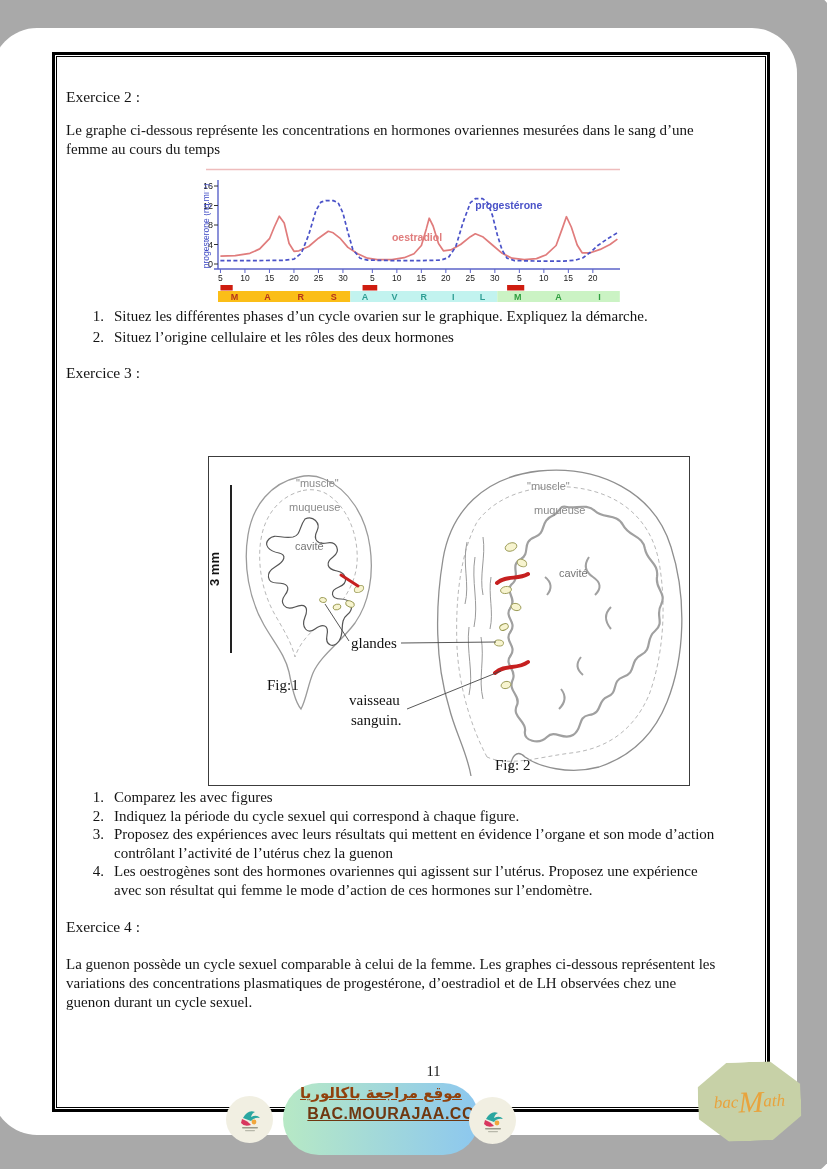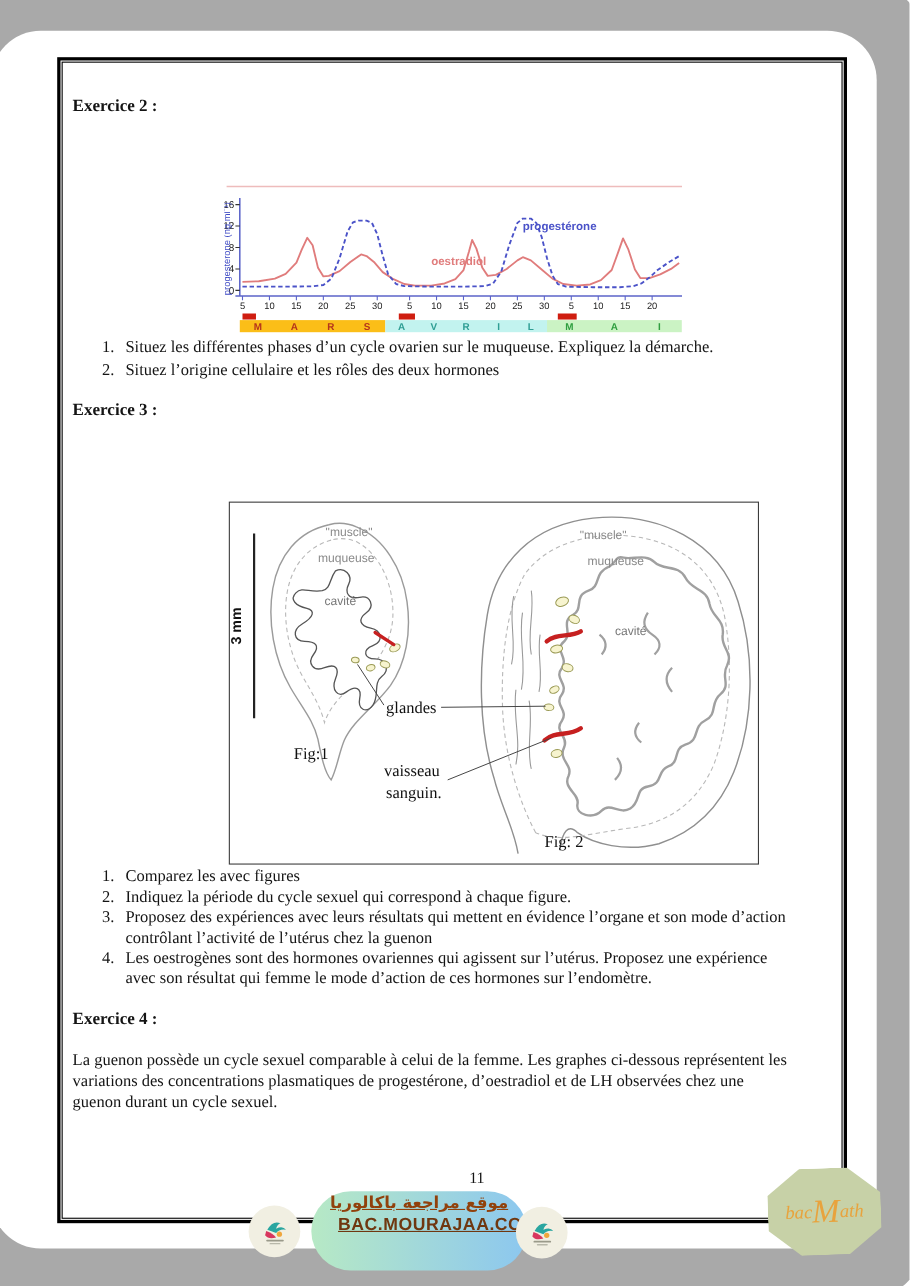--- a/index.html
+++ b/index.html
@@ -8,21 +8,21 @@
   
   #frame-gray{position:absolute;left:-50px;top:-12px;width:887px;height:1190px;
               background:#a9a9a9;border-radius:42px;}
   #page-white{position:absolute;left:-8px;top:28px;width:805px;height:1107px;
               background:#ffffff;border-radius:45px;}
   
   #content-box{position:absolute;left:52px;top:52px;width:718px;height:1060px;
                border:3px solid #000;background:#fff;box-sizing:border-box;}
   #content-box::before{content:"";position:absolute;inset:1px;border:1px solid #000;pointer-events:none;}
   .abs{position:absolute;}
-  .ex-title{font-weight:bold;font-size:15.5px;}
+  .ex-title{font-weight:normal;font-size:15.5px;}
   .para{font-size:15px;line-height:19px;white-space:pre-line;}
   .qlist{font-size:15px;}
   .li{display:flex;gap:10px;}
   .num{width:16px;text-align:right;flex:0 0 16px;}
   .txt{white-space:pre-line;}
   .lh21 .li{line-height:21px;}
   .lh19 .li{line-height:18.5px;}
   #figure-box{position:absolute;left:208px;top:456px;width:482px;height:330px;
               border:1px solid #3c3c3c;background:#fff;box-sizing:border-box;}
   #chart-wrap{position:absolute;left:204px;top:168px;width:420px;height:136px;}
@@ -50,20 +50,22 @@
 </head>
 <body>
 
 <div id="stage">
   <div id="frame-gray"></div>
   <div id="page-white"></div>
 
   <div id="content-box"></div>
 
   <div class="abs ex-title" style="left:66px;top:88px;">Exercice 2 :</div>
+  <div class="abs para" style="left:66px;top:121px;width:706px;">Le graphe ci-dessous représente les concentrations en hormones ovariennes mesurées dans le sang d’une
+femme au cours du temps</div>
 
   <div id="chart-wrap">
     <svg id="hormone-chart" width="420" height="136" viewBox="0 0 420 136">
         <rect x="14" y="123" width="132.3" height="11" fill="#fbbe18"></rect>
         <text x="30.5375" y="132" text-anchor="middle" font-family="Liberation Sans,sans-serif" font-size="9" font-weight="bold" fill="#b5341c">M</text>
         <text x="63.612500000000004" y="132" text-anchor="middle" font-family="Liberation Sans,sans-serif" font-size="9" font-weight="bold" fill="#b5341c">A</text>
         <text x="96.6875" y="132" text-anchor="middle" font-family="Liberation Sans,sans-serif" font-size="9" font-weight="bold" fill="#b5341c">R</text>
         <text x="129.76250000000002" y="132" text-anchor="middle" font-family="Liberation Sans,sans-serif" font-size="9" font-weight="bold" fill="#b5341c">S</text>
         <rect x="146.3" y="123" width="147" height="11" fill="#c2f3ef"></rect>
         <text x="161" y="132" text-anchor="middle" font-family="Liberation Sans,sans-serif" font-size="9" font-weight="bold" fill="#2f9e94">A</text>
@@ -127,21 +129,21 @@
         <path d="M16.4,88.2 L31.2,87.7 L45.9,85.3 L55.7,80.9 L65.5,70.7 L70.3,59.0 L75.3,48.2 L80.2,55.0 L85.1,75.5 L90.0,83.3 L94.9,82.8 L104.7,78.5 L114.5,70.2 L124.3,63.3 L129.2,64.8 L136.5,70.7 L143.9,79.4 L153.7,85.8 L163.5,90.2 L173.3,91.6 L188.0,91.6 L200.2,89.7 L210.0,85.8 L217.4,77.5 L222.3,60.9 L225.2,50.2 L229.1,58.0 L234.5,75.5 L239.4,82.8 L246.8,81.9 L256.6,76.5 L266.4,68.7 L271.3,65.8 L278.6,68.7 L288.4,77.0 L298.2,85.3 L308.0,90.2 L320.3,91.6 L332.5,90.6 L342.3,86.7 L352.1,77.5 L358.5,59.9 L362.4,48.7 L367.3,59.0 L373.2,77.0 L378.1,84.8 L386.4,84.8 L396.2,81.4 L406.0,76.5 L413.4,71.1" fill="none" stroke="#e07c7c" stroke-width="1.7" stroke-linejoin="round"></path>
         <text x="187.95000000000002" y="72.6" font-family="Liberation Sans,sans-serif" font-size="10.5" font-weight="bold" fill="#e07c7c">oestradiol</text>
         <path d="M16.4,92.6 L50.8,92.6 L80.2,92.3 L90.0,91.1 L97.3,85.3 L104.7,66.8 L112.0,42.4 L116.9,34.1 L121.8,32.6 L129.2,32.6 L134.1,34.6 L138.9,44.8 L143.9,64.3 L148.8,81.4 L156.1,90.2 L163.5,92.1 L188.0,92.6 L217.4,92.6 L237.0,92.1 L244.3,89.7 L251.7,78.9 L259.0,54.6 L266.4,34.6 L271.3,30.7 L278.6,30.7 L283.5,34.6 L288.4,47.3 L293.3,66.8 L298.2,82.3 L303.1,90.2 L310.5,92.6 L335.0,93.1 L359.5,93.1 L371.7,92.1 L379.1,89.7 L386.4,84.3 L393.8,77.5 L403.6,70.7 L413.4,64.8" fill="none" stroke="#4a52c8" stroke-width="1.7" stroke-linejoin="round" stroke-dasharray="4 2.5"></path>
         <text x="271.25" y="40.912499999999994" font-family="Liberation Sans,sans-serif" font-size="10.5" font-weight="bold" fill="#4a52c8">progestérone</text>
       </svg>
   </div>
 
   <div class="abs qlist lh21" style="left:88px;top:306px;width:690px;">
     <div class="li">
       <span class="num">1.</span>
-      <span class="txt">Situez les différentes phases d’un cycle ovarien sur le muqueuse. Expliquez la démarche.</span>
+      <span class="txt">Situez les différentes phases d’un cycle ovarien sur le graphique. Expliquez la démarche.</span>
     </div>
     <div class="li">
       <span class="num">2.</span>
       <span class="txt">Situez l’origine cellulaire et les rôles des deux hormones</span>
     </div>
   </div>
 
   <div class="abs ex-title" style="left:66px;top:364px;">Exercice 3 :</div>
 
   <div id="figure-box">

